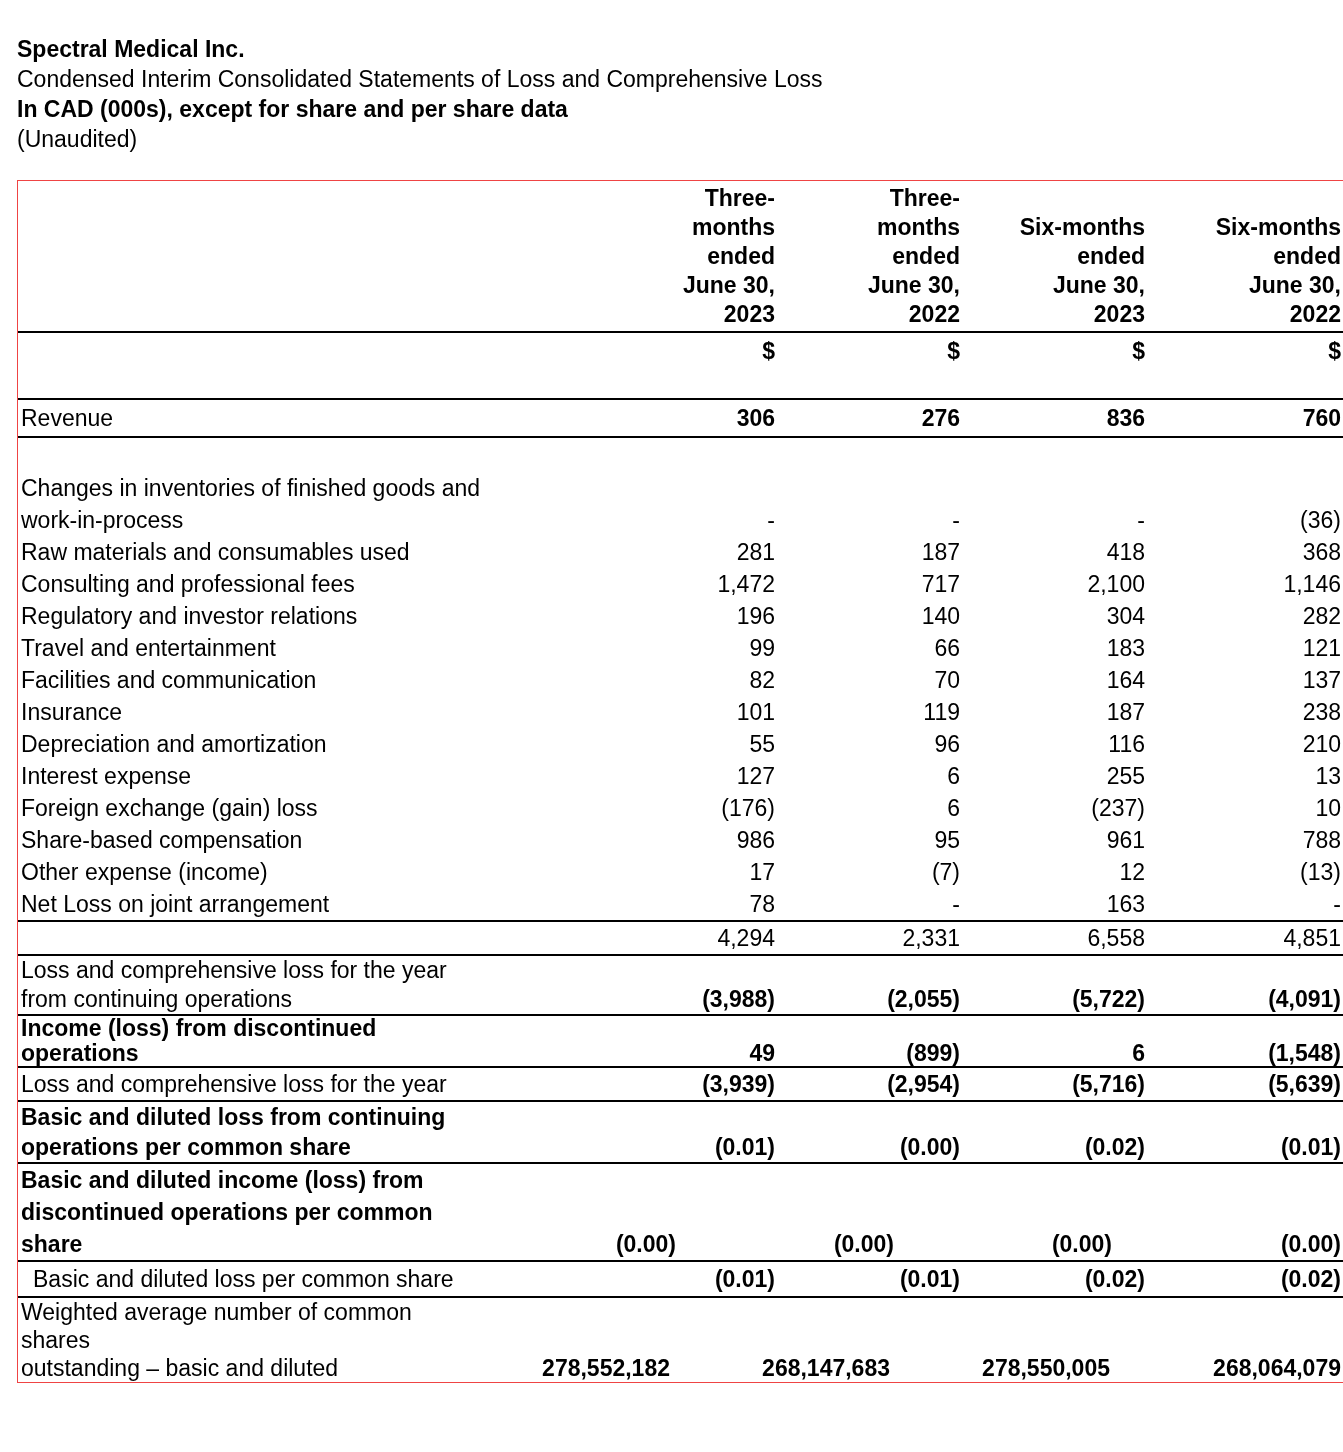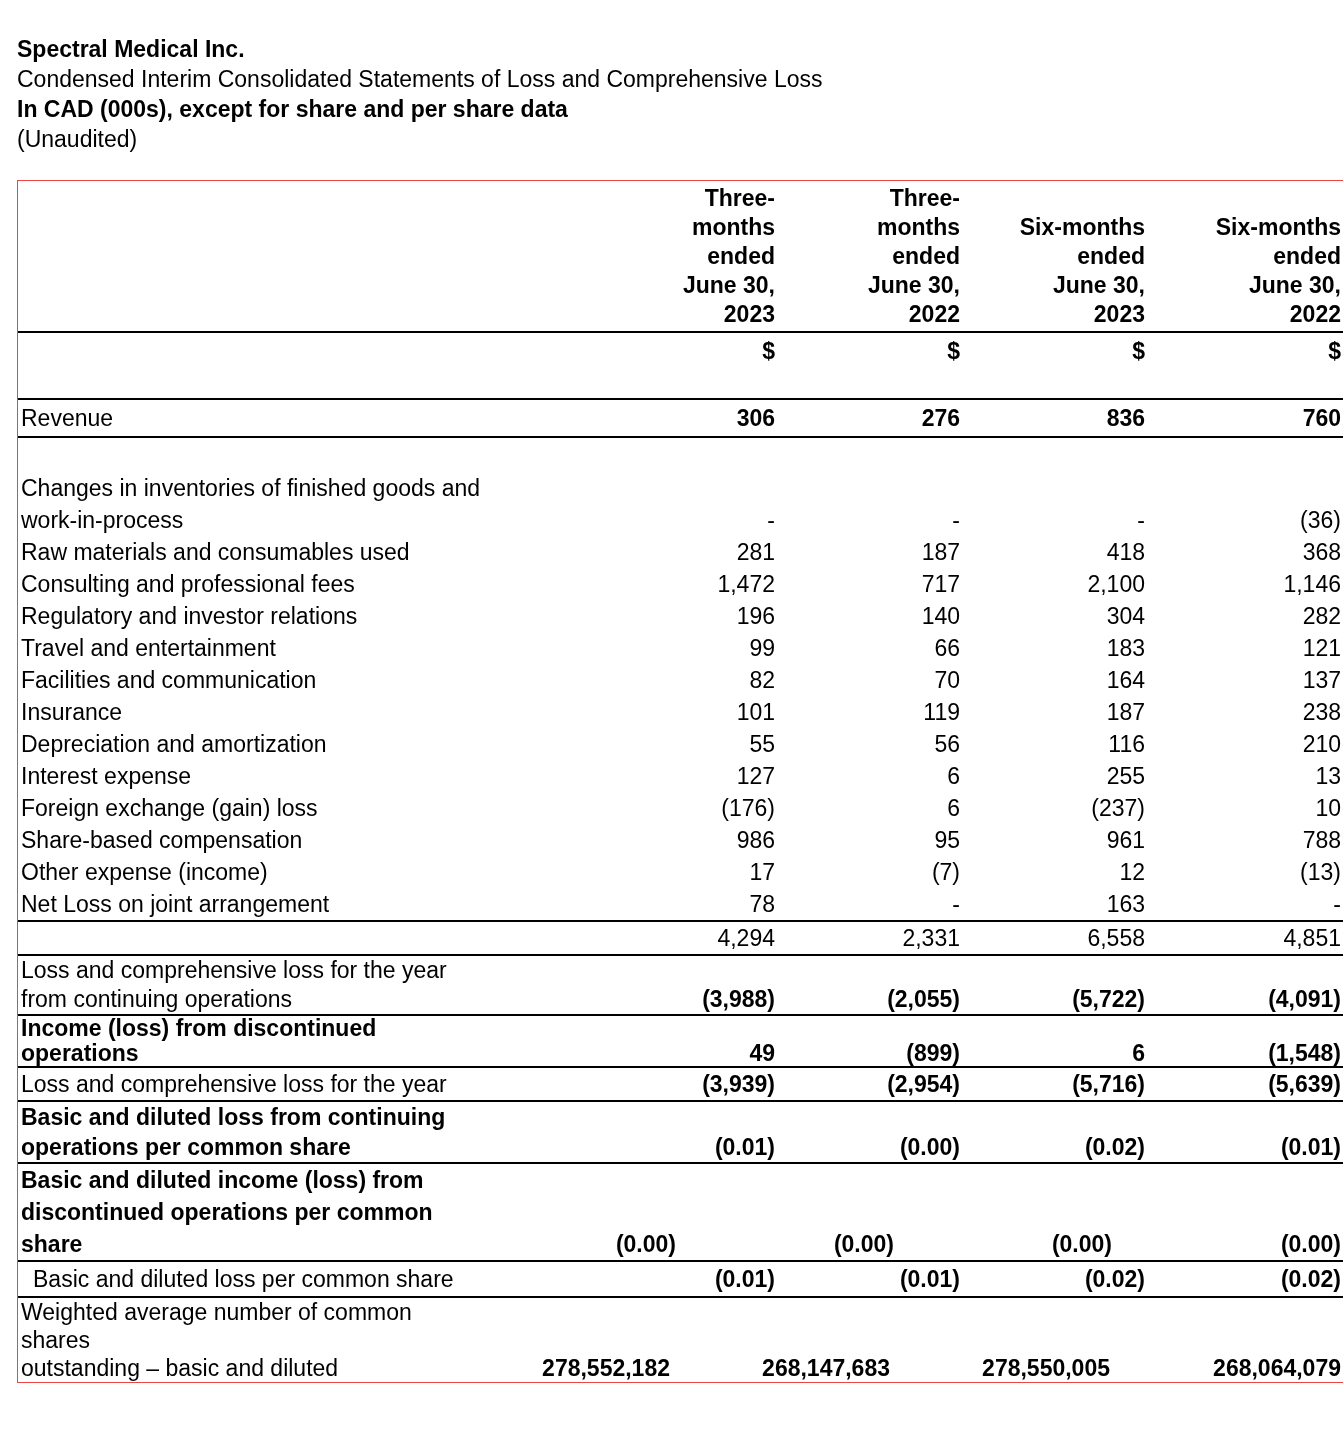--- a/index.html
+++ b/index.html
@@ -170,21 +170,21 @@
         <div class="lbl">Insurance</div>
         <div class="c">101</div>
         <div class="c">119</div>
         <div class="c">187</div>
         <div class="c c4">238</div>
       </div>
 
       <div class="row">
         <div class="lbl">Depreciation and amortization</div>
         <div class="c">55</div>
-        <div class="c">56</div>
+        <div class="c">96</div>
         <div class="c">116</div>
         <div class="c c4">210</div>
       </div>
 
       <div class="row">
         <div class="lbl">Interest expense</div>
         <div class="c">127</div>
         <div class="c">6</div>
         <div class="c">255</div>
         <div class="c c4">13</div>

